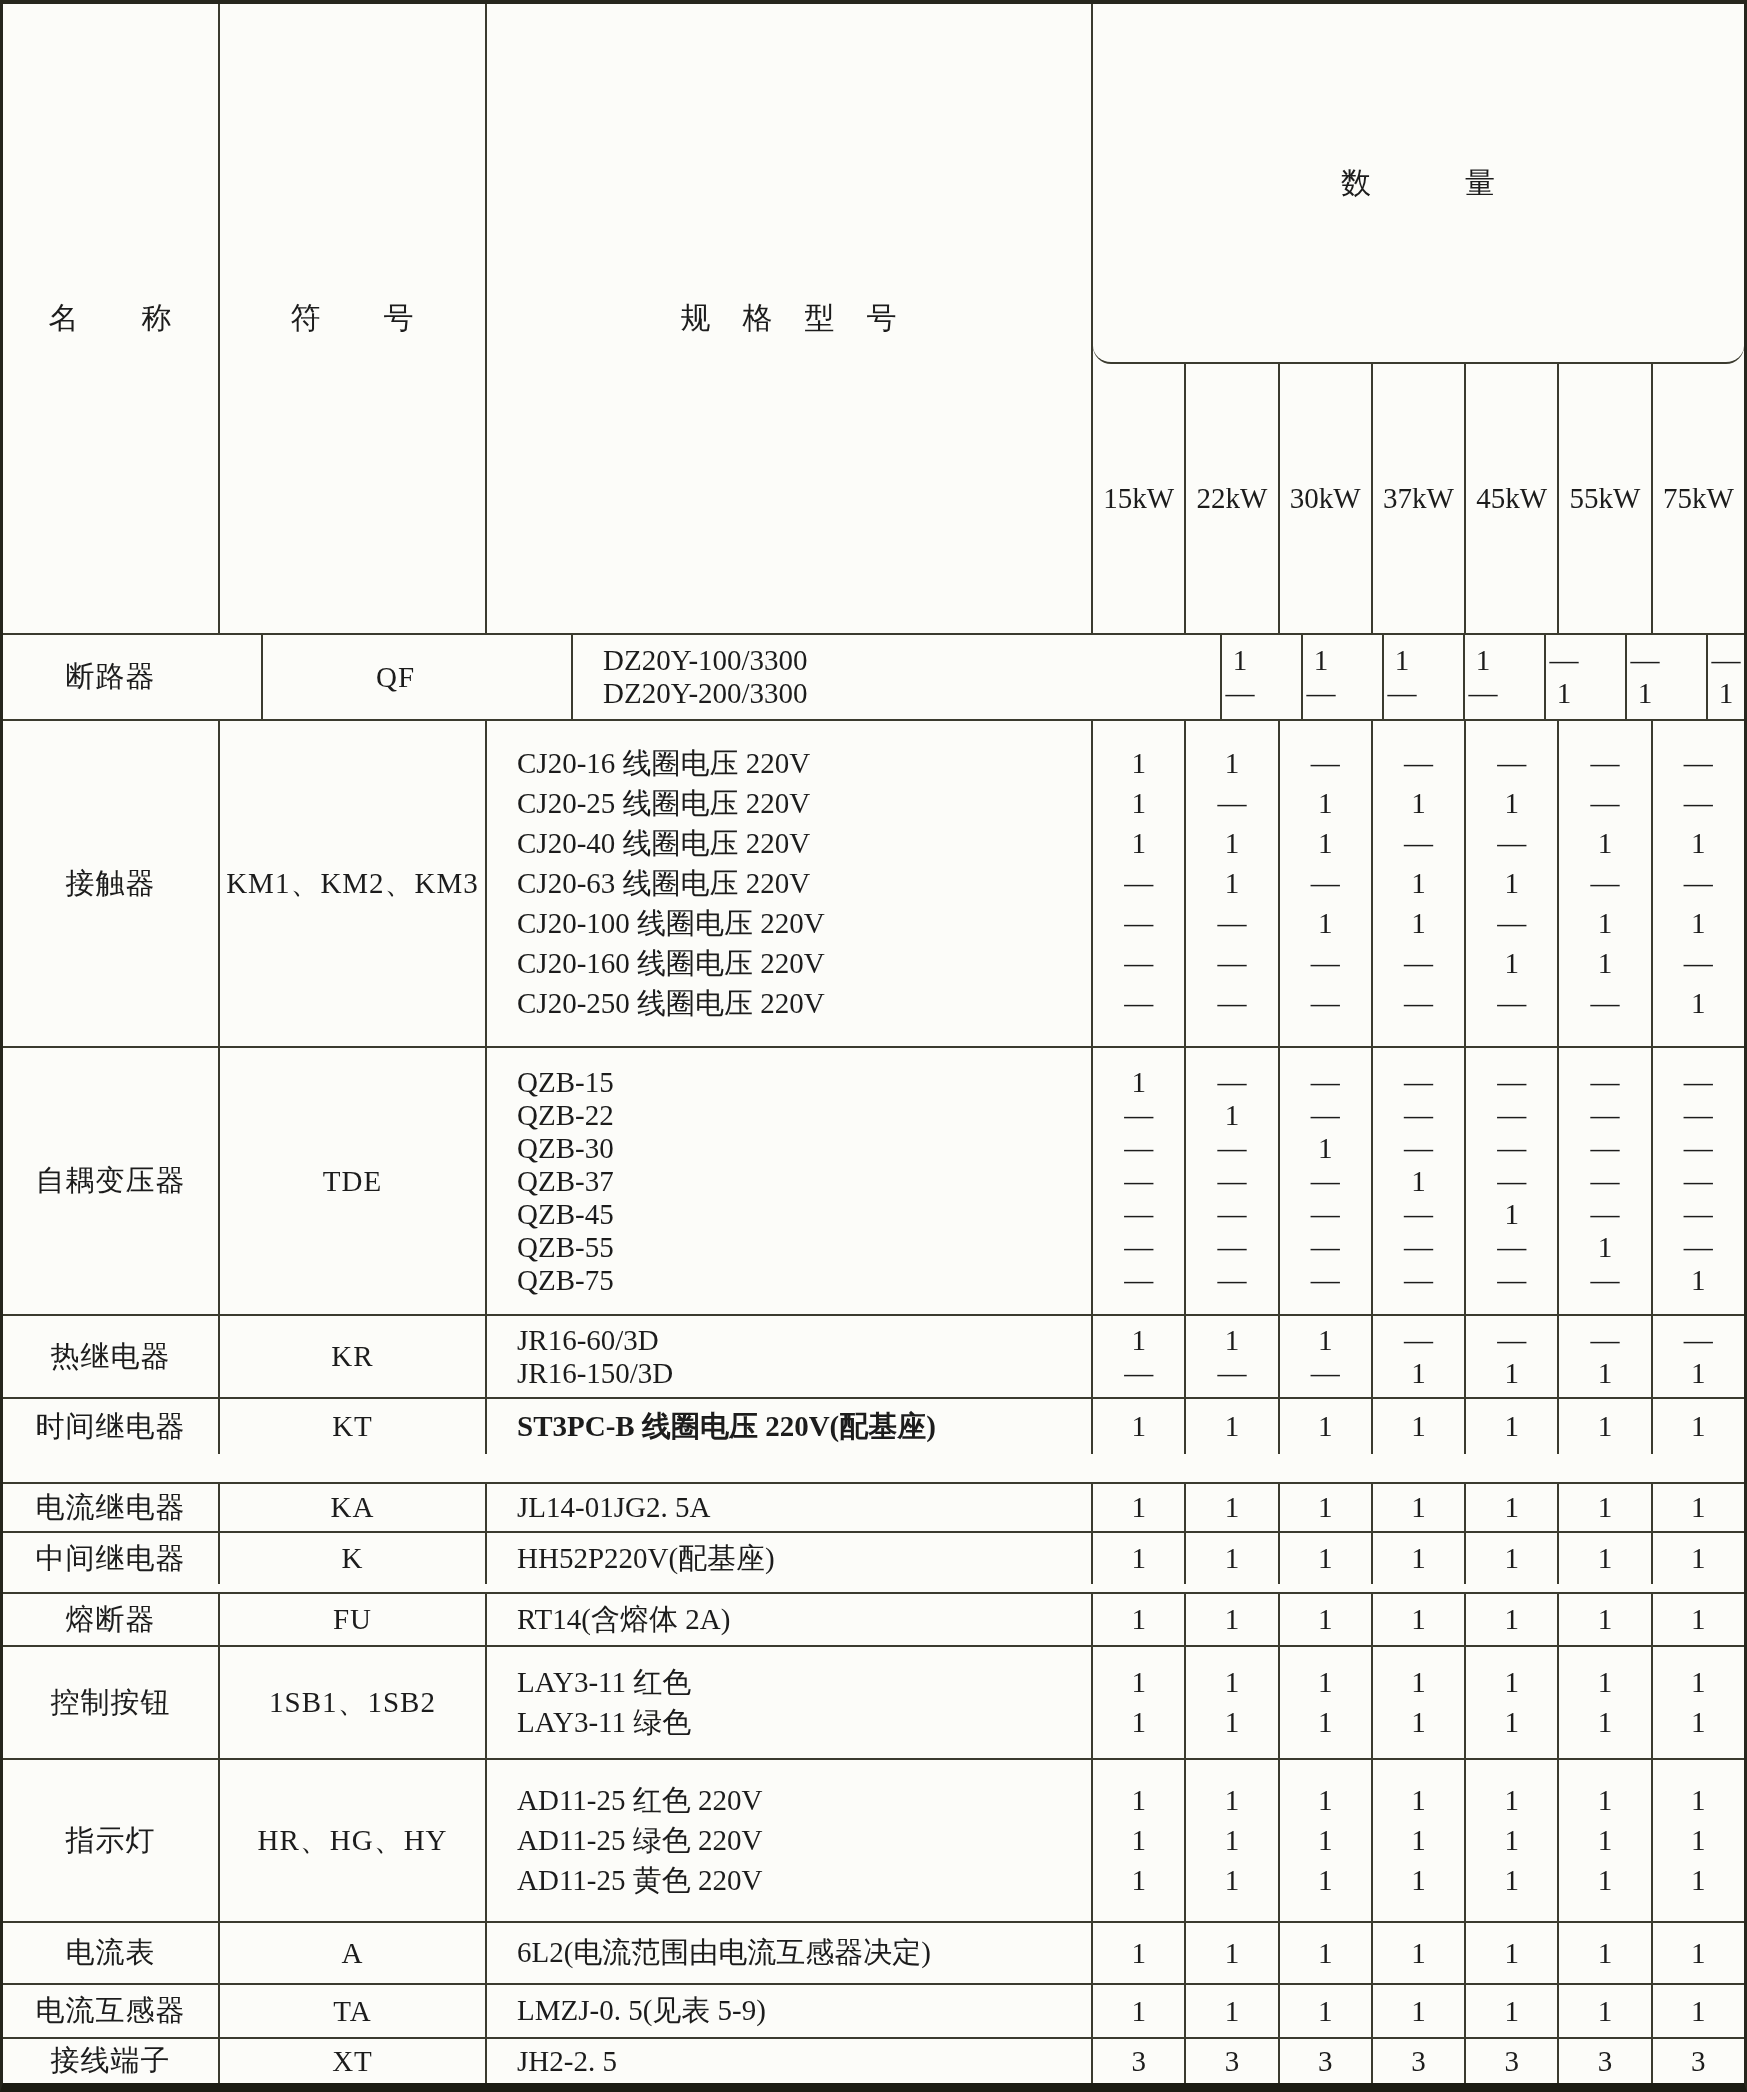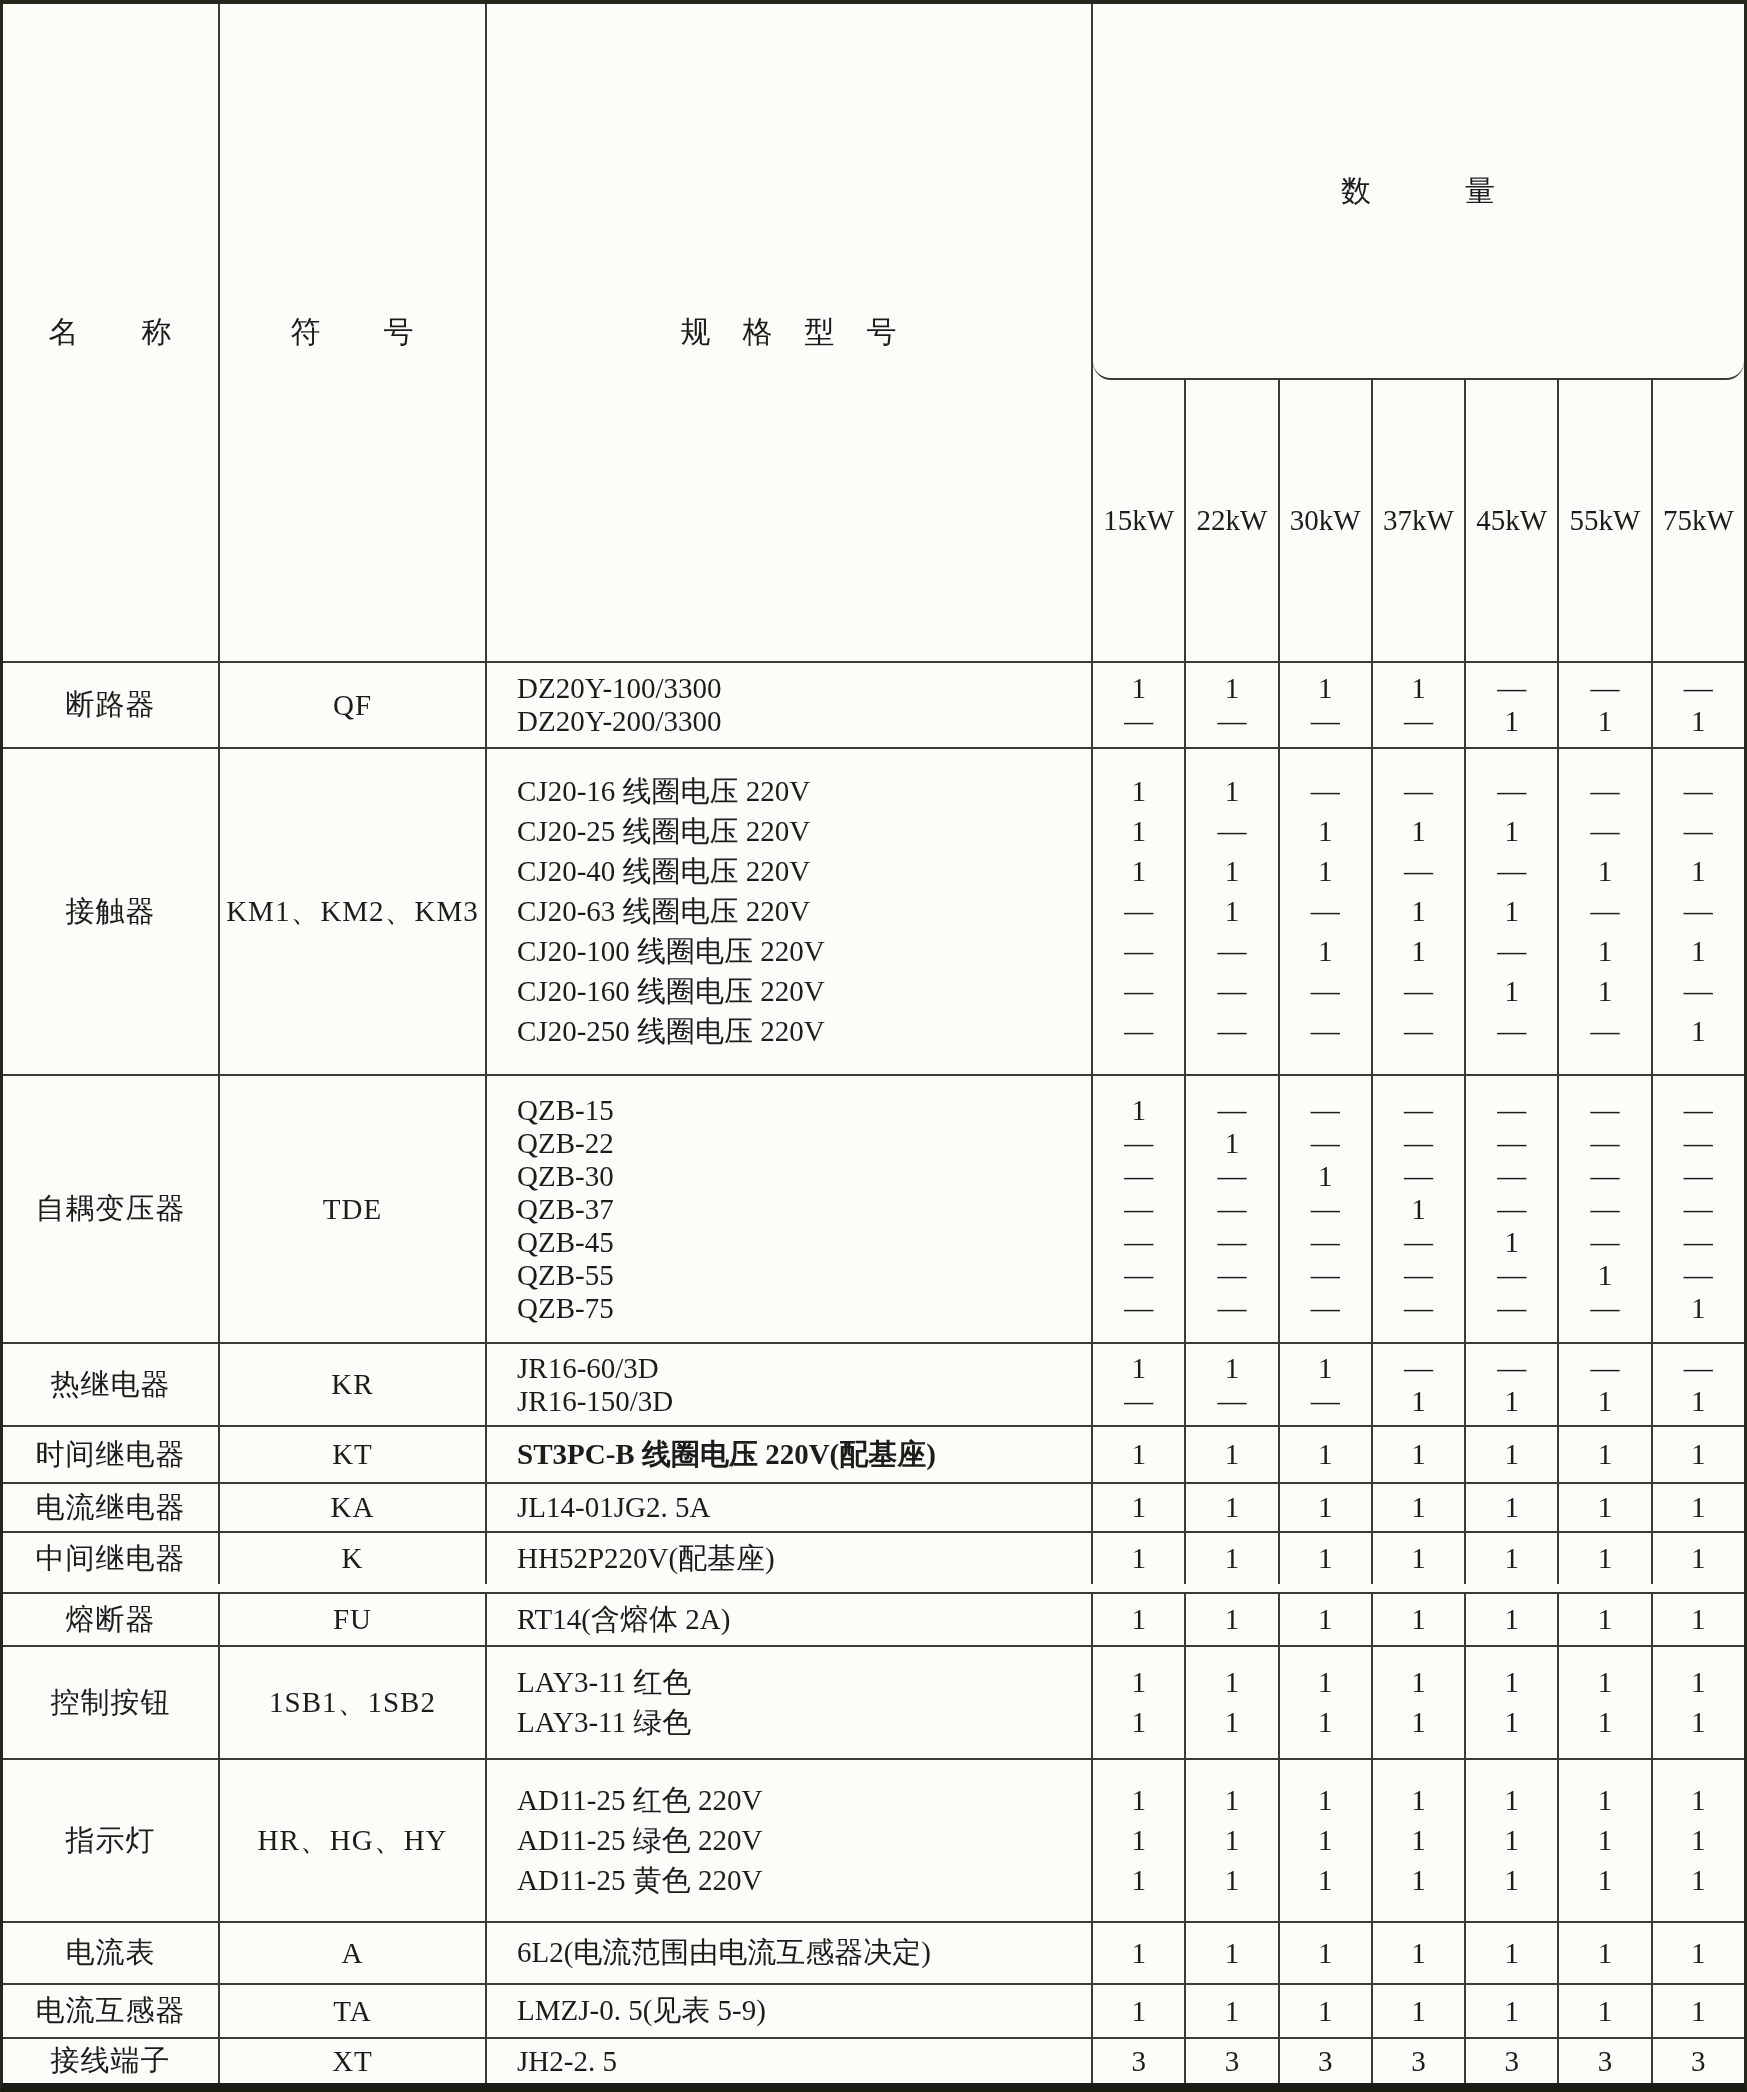--- a/index.html
+++ b/index.html
@@ -68,21 +68,21 @@
           <div class="kw-cell">22kW</div>
           <div class="kw-cell">30kW</div>
           <div class="kw-cell">37kW</div>
           <div class="kw-cell">45kW</div>
           <div class="kw-cell">55kW</div>
           <div class="kw-cell">75kW</div>
         </div>
     </div>
   </div>
   <div id="table-body" style="display:flex;flex-direction:column;flex:1;">
-      <div class="group" style="flex: 130 0 0px;">
+      <div class="group" style="flex: 130 0 0px; gap: 43px;">
         <div class="cell c-name gname">断路器</div>
         <div class="cell c-sym gsym bl">QF</div>
         <div class="cell c-spec gspec bl" style="padding: 9px 0px;">
           <div class="spec-line">DZ20Y-100/3300</div>
           <div class="spec-line">DZ20Y-200/3300</div>
         </div>
         <div class="cell gqty bl" style="padding: 9px 0px;">
           <div class="qty-line">1</div>
           <div class="qty-line">—</div>
         </div>
@@ -320,21 +320,21 @@
         <div class="cell gqty bl" style="padding: 7.5px 0px;">
           <div class="qty-line">1</div>
         </div>
         <div class="cell gqty bl" style="padding: 7.5px 0px;">
           <div class="qty-line">1</div>
         </div>
         <div class="cell gqty bl" style="padding: 7.5px 0px;">
           <div class="qty-line">1</div>
         </div>
       </div>
-      <div class="group" style="flex: 70 0 0px;">
+      <div class="group" style="flex: 70 0 0px; margin-top: 28px;">
         <div class="cell c-name gname">电流继电器</div>
         <div class="cell c-sym gsym bl">KA</div>
         <div class="cell c-spec gspec bl" style="padding: 7px 0px;">
           <div class="spec-line">JL14-01JG2. 5A</div>
         </div>
         <div class="cell gqty bl" style="padding: 7px 0px;">
           <div class="qty-line">1</div>
         </div>
         <div class="cell gqty bl" style="padding: 7px 0px;">
           <div class="qty-line">1</div>

